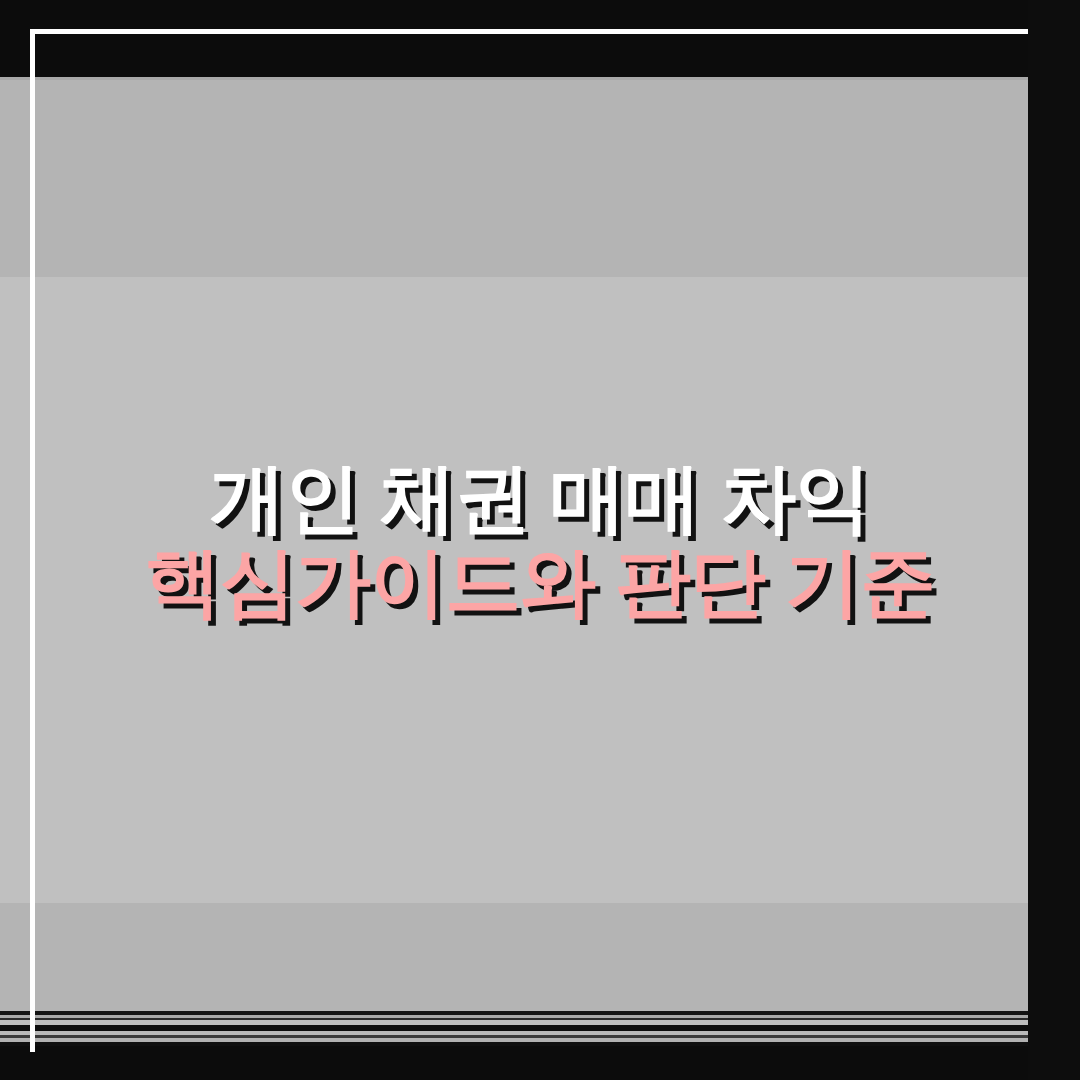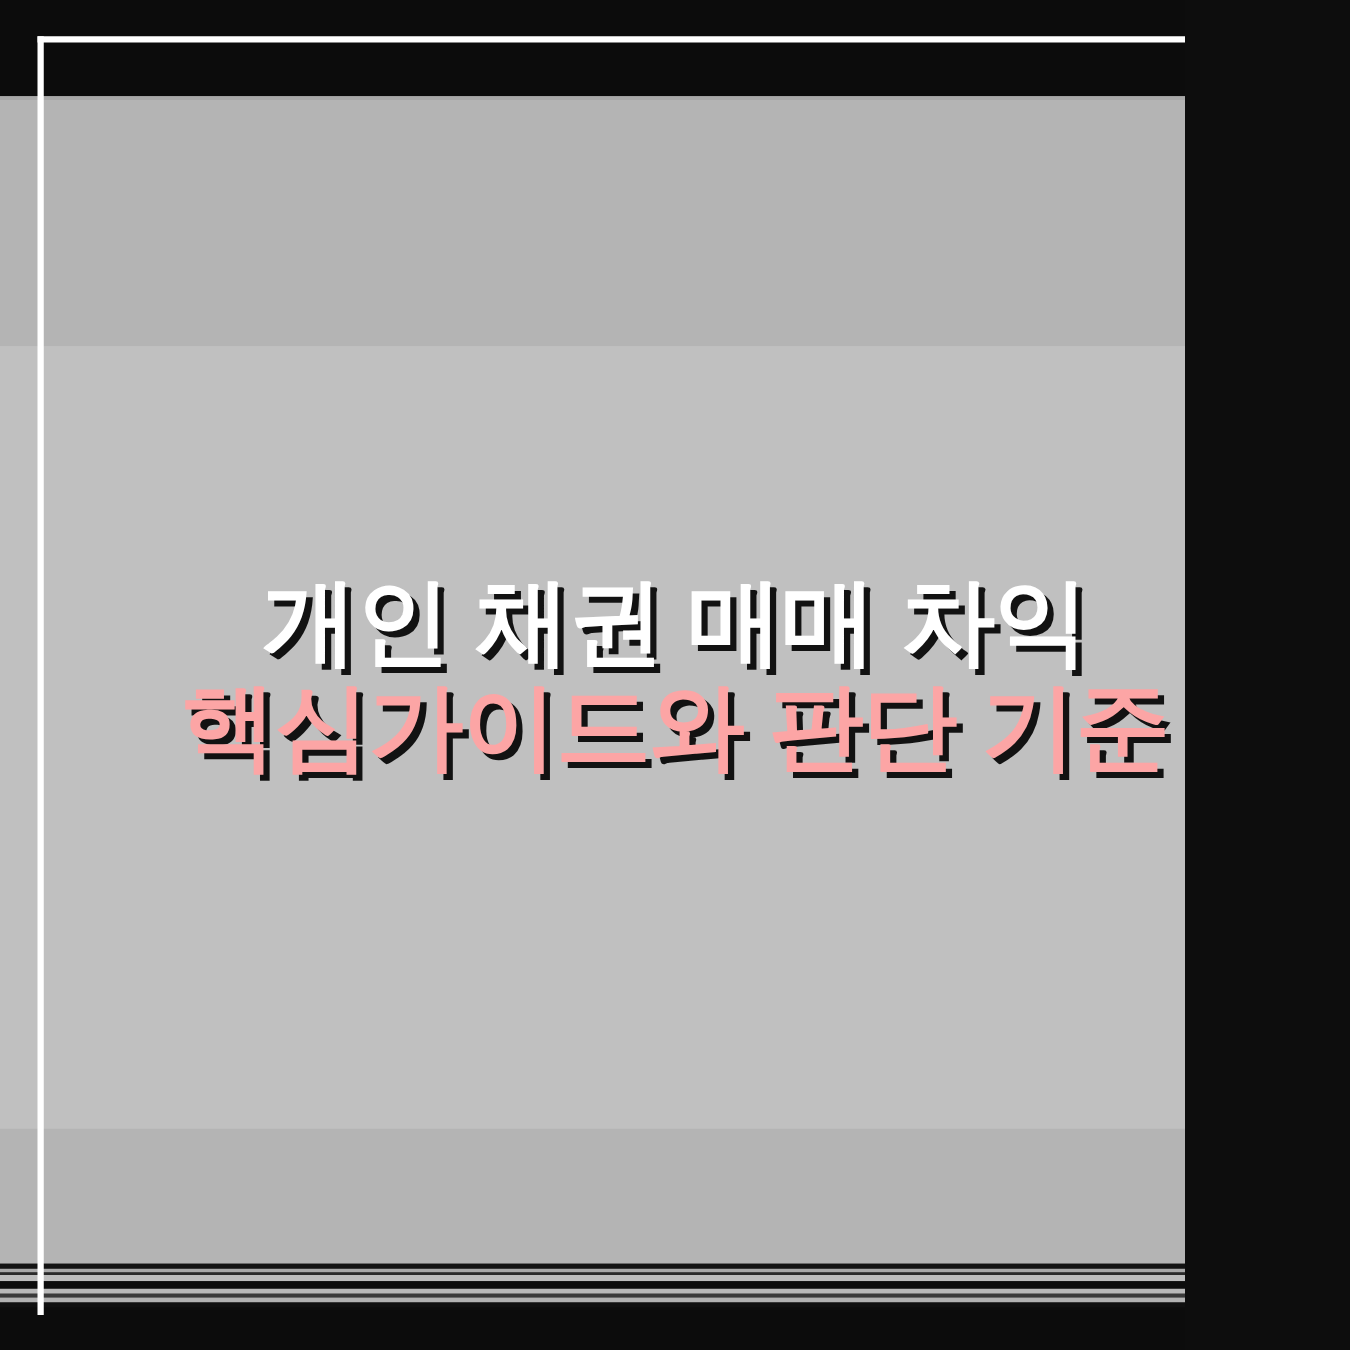--- a/index.html
+++ b/index.html
@@ -11,21 +11,21 @@
   body {
     width: 1080px;
     height: 1080px;
     overflow: hidden;
     font-family: "Liberation Sans", "DejaVu Sans", sans-serif;
   }
 
   
   #canvas {
     position: relative;
-    width: 948px;
+    width: 1028px;
     height: 1080px;
     background: #0d0d0d;
     overflow: hidden;
   }
 
   
   .header-band {
     position: absolute;
     left: 0;
     top: 0;

